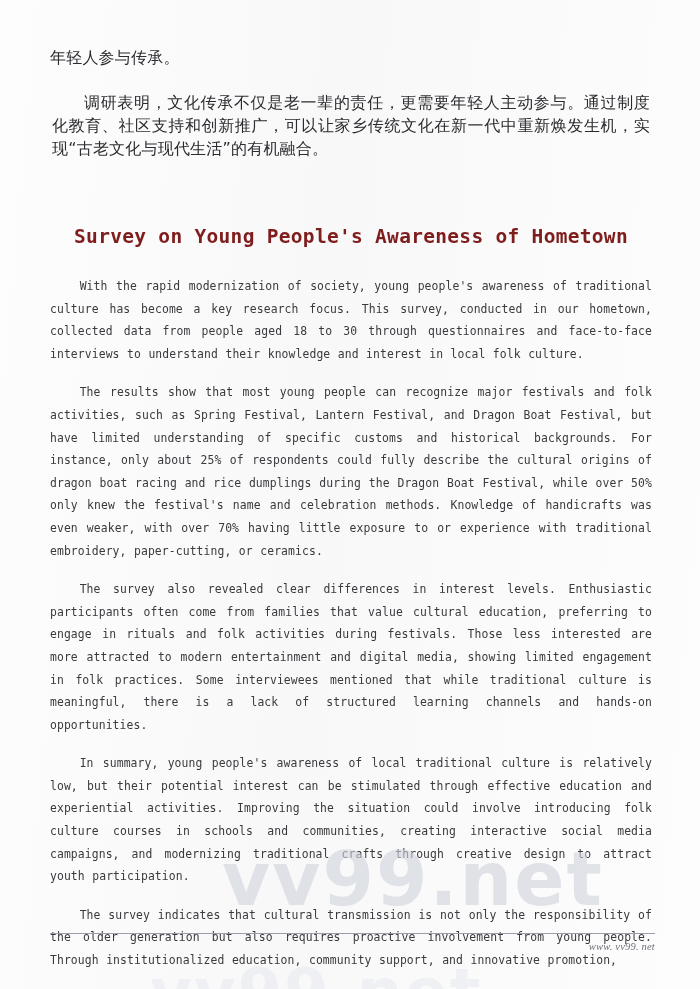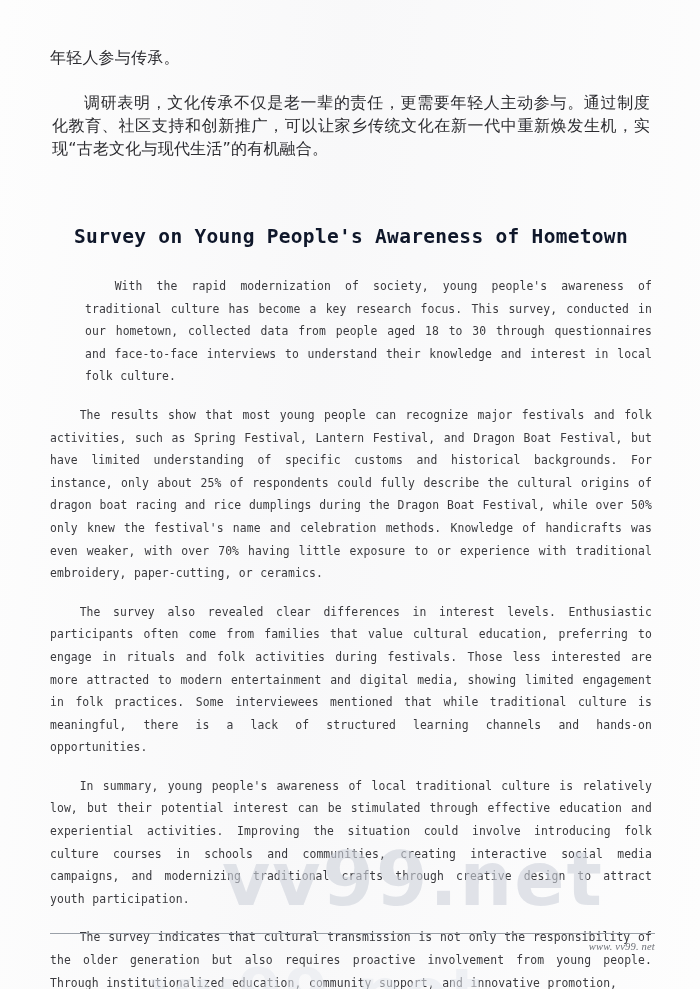--- a/index.html
+++ b/index.html
@@ -54,39 +54,39 @@
 
   
   .doc-title {
     margin: 0;
     padding-top: 58px;
     text-align: center;
     font-family: "DejaVu Sans Mono", "Liberation Mono", monospace;
     font-size: 19.5px;
     font-weight: 700;
     line-height: 33px;
-    color: #0f172a;
+    color: #7f1d1d;
     letter-spacing: 0.3px;
   }
   .title-line { display: block; }
 
   
   .body-para {
     margin: 0;
     padding-top: 16px;
     font-family: "DejaVu Sans Mono", "Liberation Mono", monospace;
     font-size: 11.4px;
     line-height: 22.6px;
     color: #3a3a3e;
     text-align: justify;
     text-indent: 2.6em;
     letter-spacing: 0.1px;
     word-spacing: 0.5px;
   }
-  .body-para.first { padding-top: 22px; margin-left: 35px; }
+  .body-para.first { padding-top: 22px; }
 
   
   .watermark {
     position: absolute;
     left: 222px;
     top: 836px;
     width: 430px;
     font-family: "DejaVu Sans", "Liberation Sans", sans-serif;
     font-size: 74px;
     font-weight: 700;

